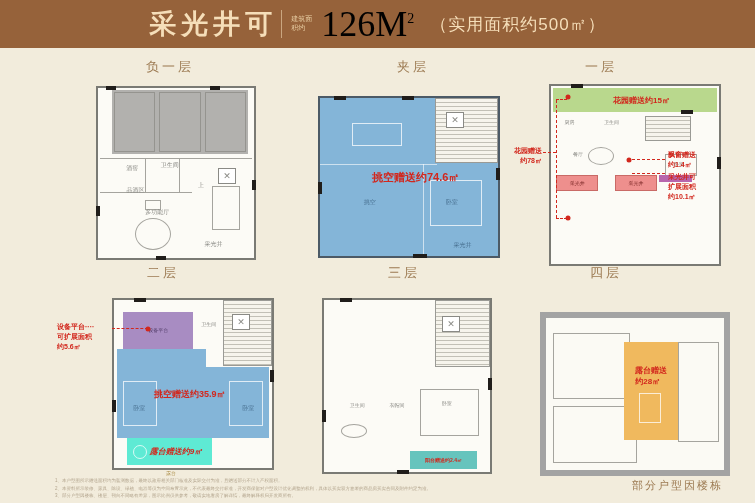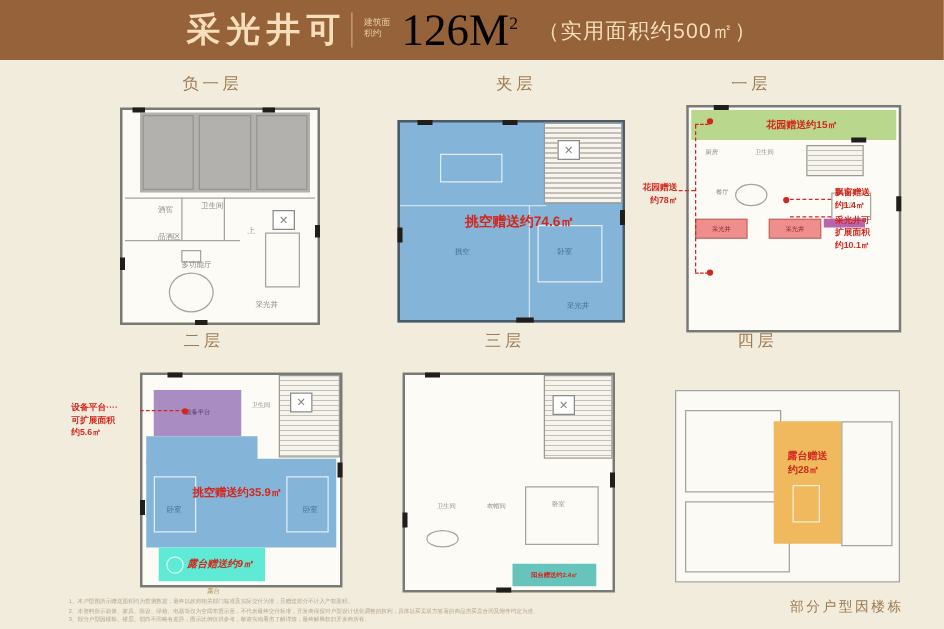--- a/index.html
+++ b/index.html
@@ -188,21 +188,21 @@
   </div>
   <div class="tick" style="left:16px;top:-2px;width:12px;height:4px;"></div>
   <div class="tick" style="left:-2px;top:110px;width:4px;height:12px;"></div>
   <div class="tick" style="right:-2px;top:78px;width:4px;height:12px;"></div>
   <div class="tick" style="left:44%;bottom:-2px;width:12px;height:4px;"></div>
   <div class="lbl" style="left:20%;top:61%;font-size:5px;">卫生间</div>
   <div class="lbl" style="left:44%;top:61%;font-size:5px;">衣帽间</div>
   <div class="lbl" style="left:74%;top:60%;font-size:5px;">卧室</div>
 </div>
 
-<div class="plan" style="left:540px;top:312px;width:178px;height:152px;border:1px solid #a3a3a3;background:#fbfaf4;">
+<div class="plan" style="left:540px;top:312px;width:178px;height:152px;border:6px solid #a3a3a3;background:#fbfaf4;">
   <div class="furn-grey" style="left:4%;top:10%;width:42%;height:42%;"></div>
   <div class="furn-grey" style="left:4%;top:58%;width:46%;height:36%;"></div>
   <div class="abs" style="left:44%;top:16%;width:30%;height:64%;background:#f0b95e;">
     <div class="furn" style="left:28%;top:52%;width:20px;height:28px;"></div>
     <div class="gift" style="left:50%;top:28%;font-size:8px;">露台赠送</div>
     <div class="gift" style="left:44%;top:40%;font-size:8px;">约28㎡</div>
   </div>
   <div class="furn-grey" style="left:74%;top:16%;width:22%;height:64%;"></div>
 </div>
 

